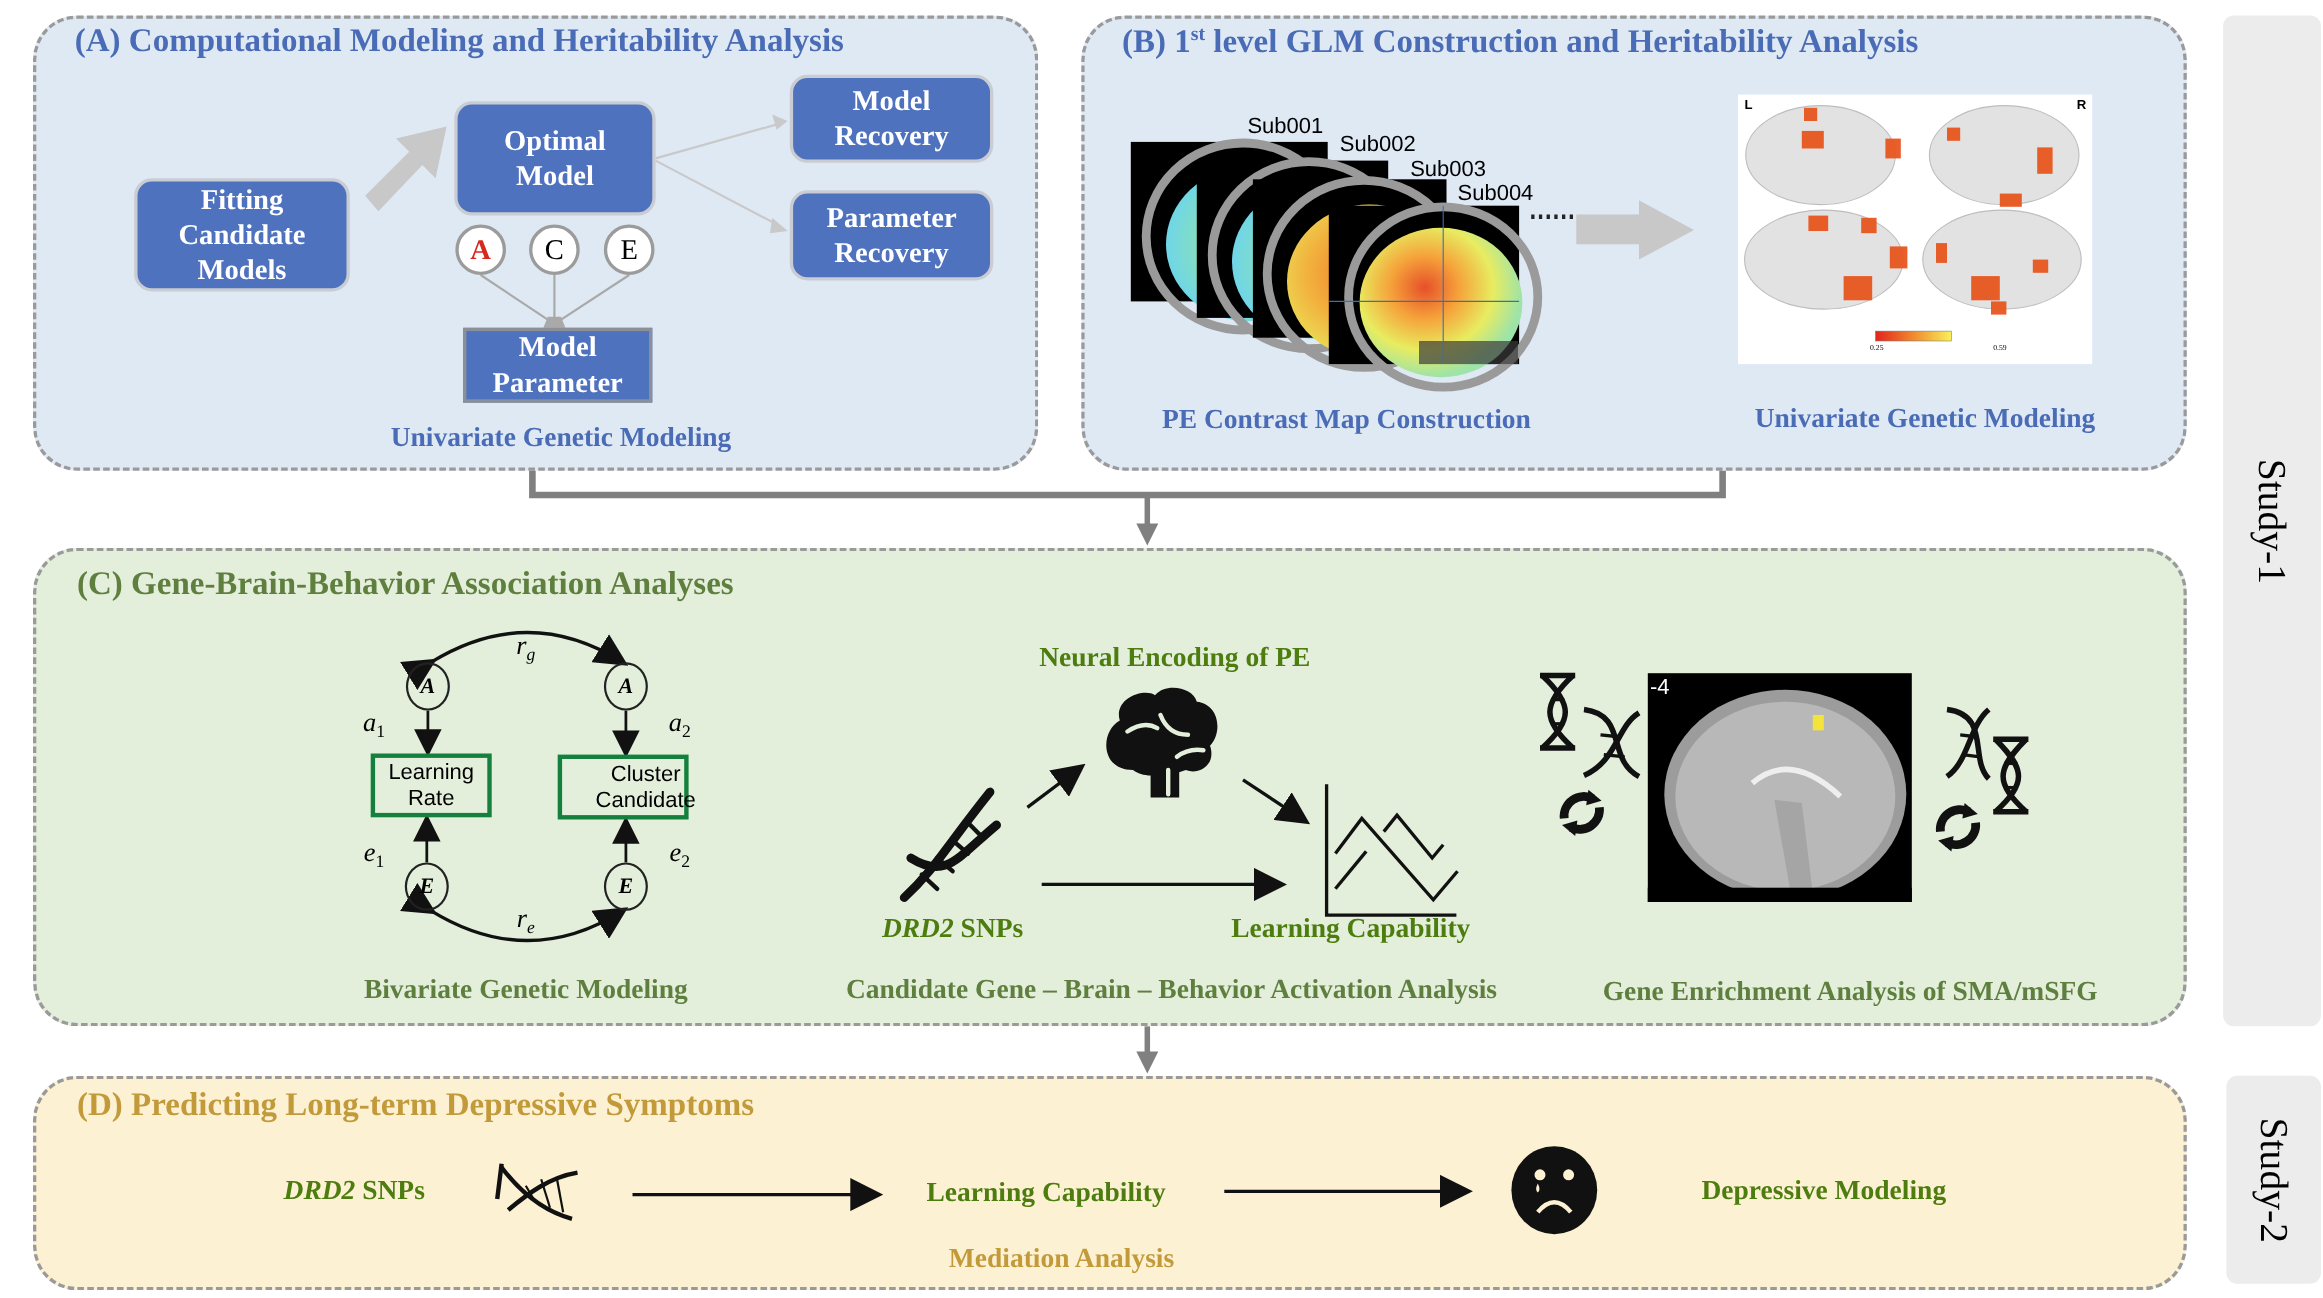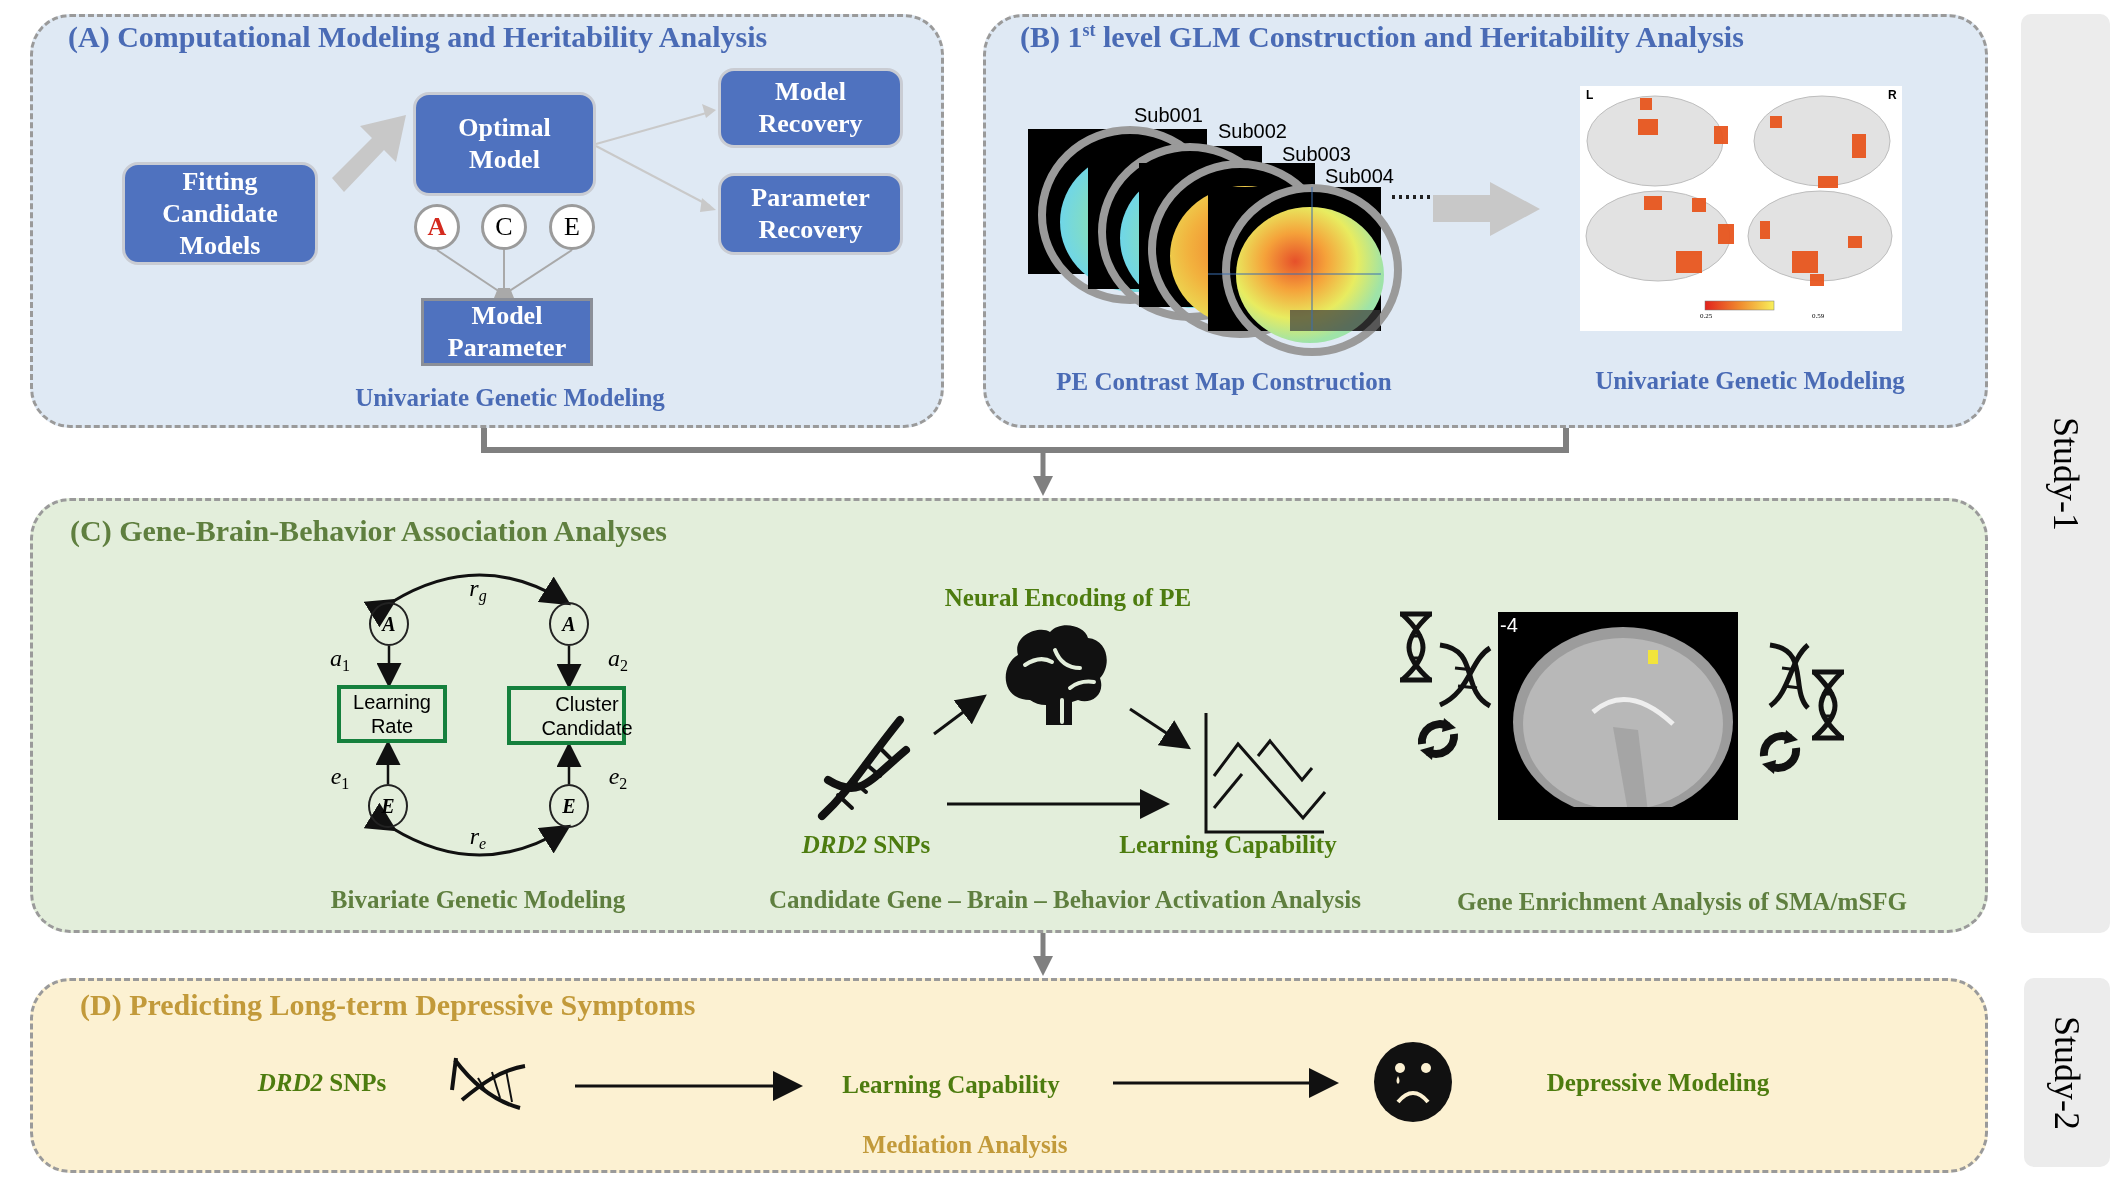--- a/index.html
+++ b/index.html
@@ -307,21 +307,21 @@
   <g fill="none" stroke="#111" stroke-width="8">
     <path d="M1790,738 A18,18 0 0 0 1764,756"></path>
       <path d="M1770,766 A18,18 0 0 0 1796,748"></path>
   </g>
   <polygon points="1786,730 1798,740 1784,744" fill="#111"></polygon>
   <polygon points="1774,774 1762,764 1776,760" fill="#111"></polygon>
 </svg>
 <div class="sub green" style="left:1682px;top:902px;">Gene Enrichment Analysis of SMA/mSFG</div>
 
 <div class="panel panel-d" style="left:30px;top:978px;width:1958px;height:195px;"></div>
-<div class="ptitle gold" style="left:70px;top:988px;margin-left:10px;">(D) Predicting Long-term Depressive Symptoms</div>
+<div class="ptitle gold" style="left:70px;top:988px;">(D) Predicting Long-term Depressive Symptoms</div>
 
 <div class="blk" style="left:322px;top:1083px;"><i>DRD2</i><span> SNPs</span></div>
 <svg style="left:0;top:0;width:2112px;height:1180px;">
   <defs>
     <marker id="ah3" markerWidth="10" markerHeight="10" refX="8" refY="5" orient="auto">
       <path d="M0,0 L10,5 L0,10 z" fill="#111"></path>
     </marker>
   </defs>
   <g stroke="#111" fill="none" stroke-width="4">
     <path d="M455,1060 C470,1080 490,1100 520,1108"></path>

